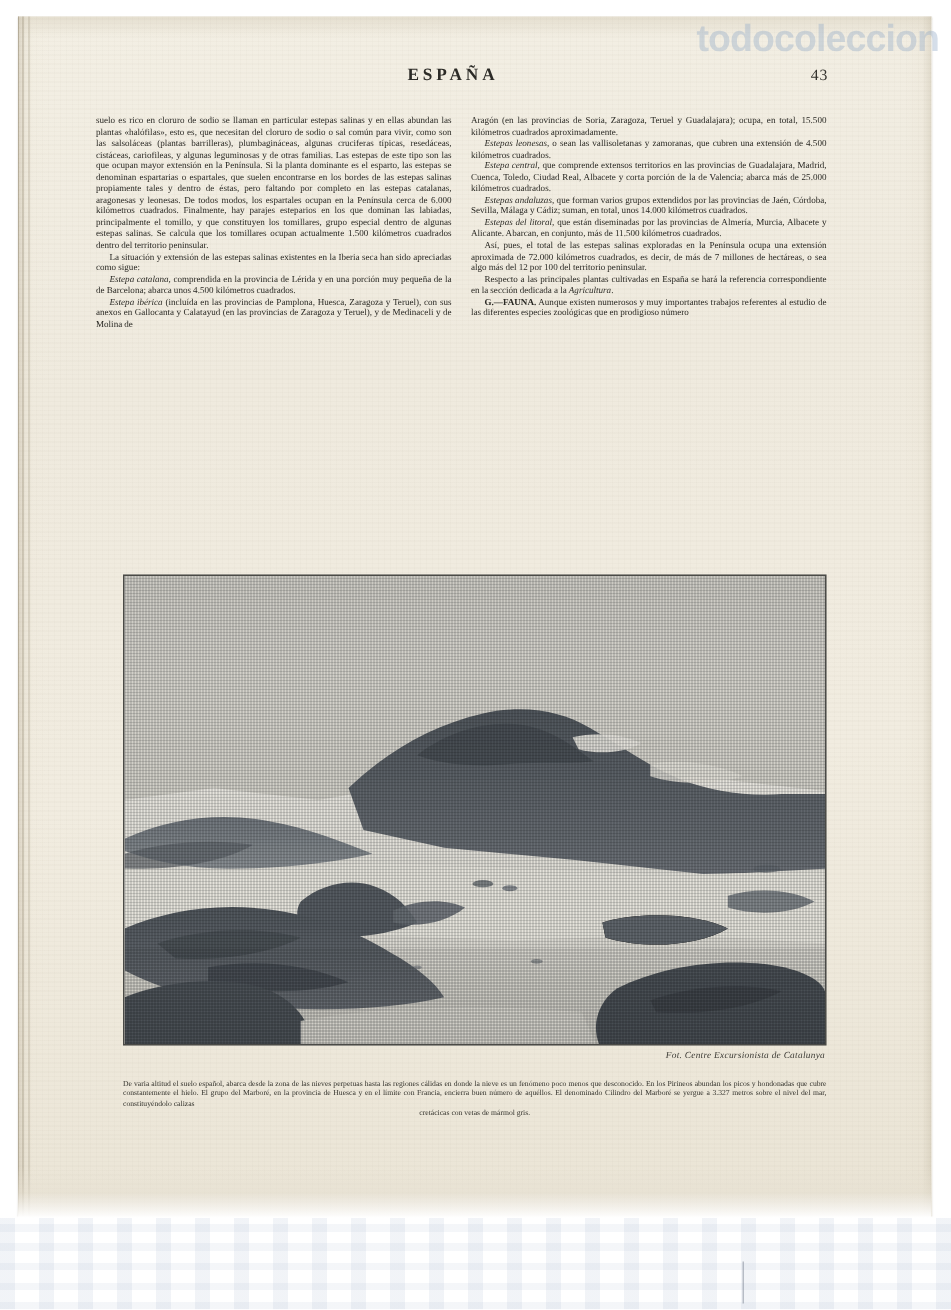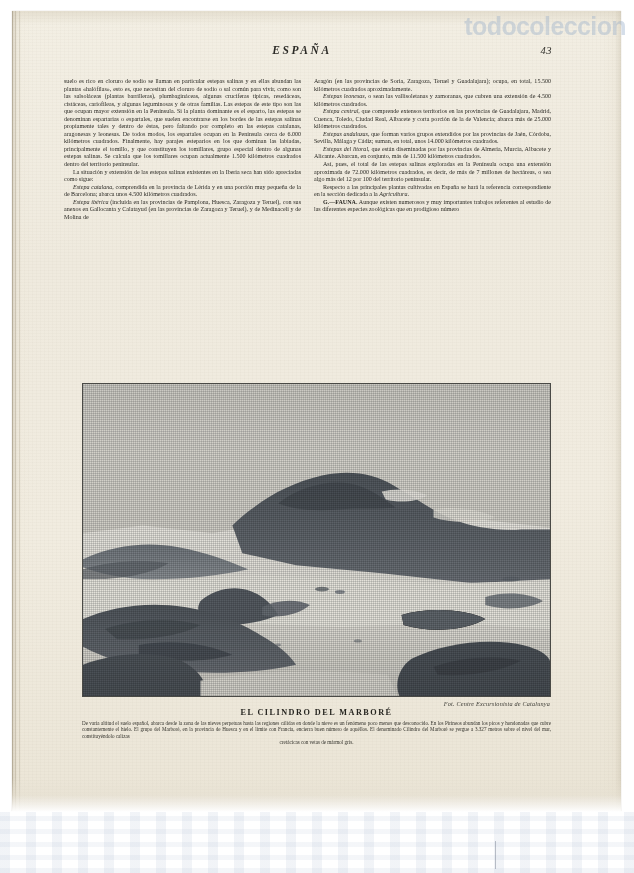--- a/index.html
+++ b/index.html
@@ -75,21 +75,20 @@
     pointer-events: none;
   }
 
   
   #running-head {
     position: absolute;
     left: 52px;
     top: 44px;
     width: 500px;
     height: 20px;
-    font-style: italic;
   }
   .head-title {
     position: absolute;
     left: 0; right: 0;
     text-align: center;
     font-size: 11.5px;
     letter-spacing: 2.6px;
     font-weight: bold;
     color: #2c2b27;
     font-family: "Liberation Serif", serif;
@@ -360,21 +359,20 @@
       <ellipse cx="276" cy="258" rx="4" ry="1.6" fill="#6a7076" opacity=".6"></ellipse>
       <ellipse cx="196" cy="262" rx="3" ry="1.3" fill="#6a7076" opacity=".55"></ellipse>
       <ellipse cx="430" cy="196" rx="9" ry="2.6" fill="#5e646a" opacity=".6"></ellipse>
     </svg>
     <div id="halftone"></div>
     <div id="photo-vignette"></div>
   </div>
 
   <div id="photo-credit">Fot. Centre Excursionista de Catalunya</div>
 
-  <div id="photo-caption">EL CILINDRO DEL MARBORÉ</div>
 
   <div id="photo-note">
     <span>De varia altitud el suelo español, abarca desde la zona de las nieves perpetuas hasta las regiones cálidas en donde la nieve es un fenómeno poco menos que desconocido. En los Pirineos abundan los picos y hondonadas que cubre constantemente el hielo. El grupo del Marboré, en la provincia de Huesca y en el límite con Francia, encierra buen número de aquéllos. El denominado Cilindro del Marboré se yergue a 3.327 metros sobre el nivel del mar, constituyéndolo calizas</span>
     <span class="last">cretácicas con vetas de mármol gris.</span>
   </div>
 
   <div id="page-bottom-fade"></div>
 
   <div id="watermark-zone">
     <div id="watermark-stripes"></div>

